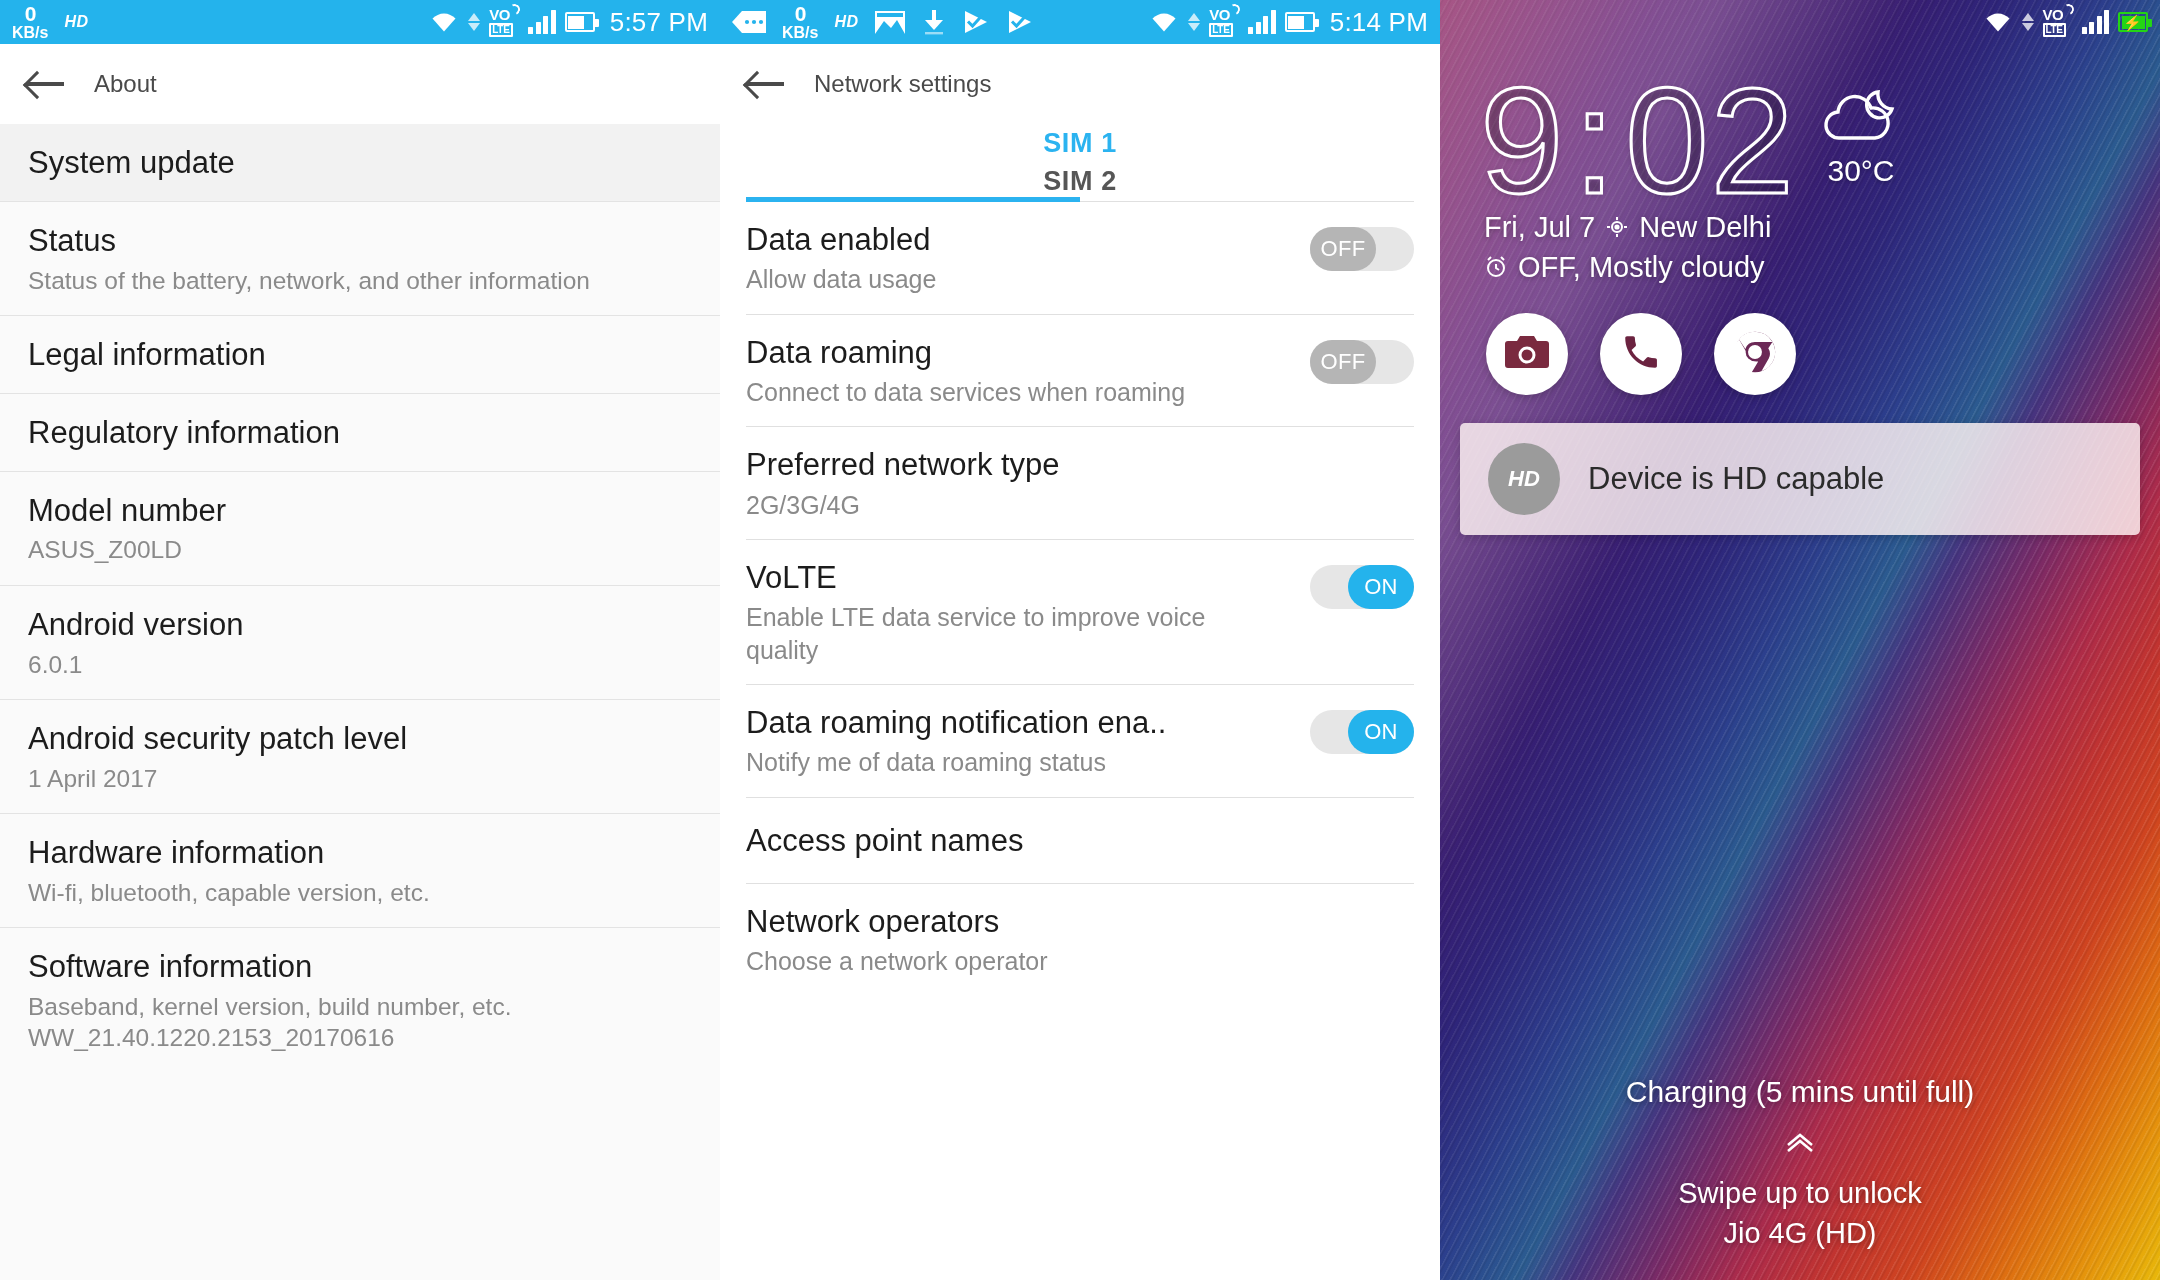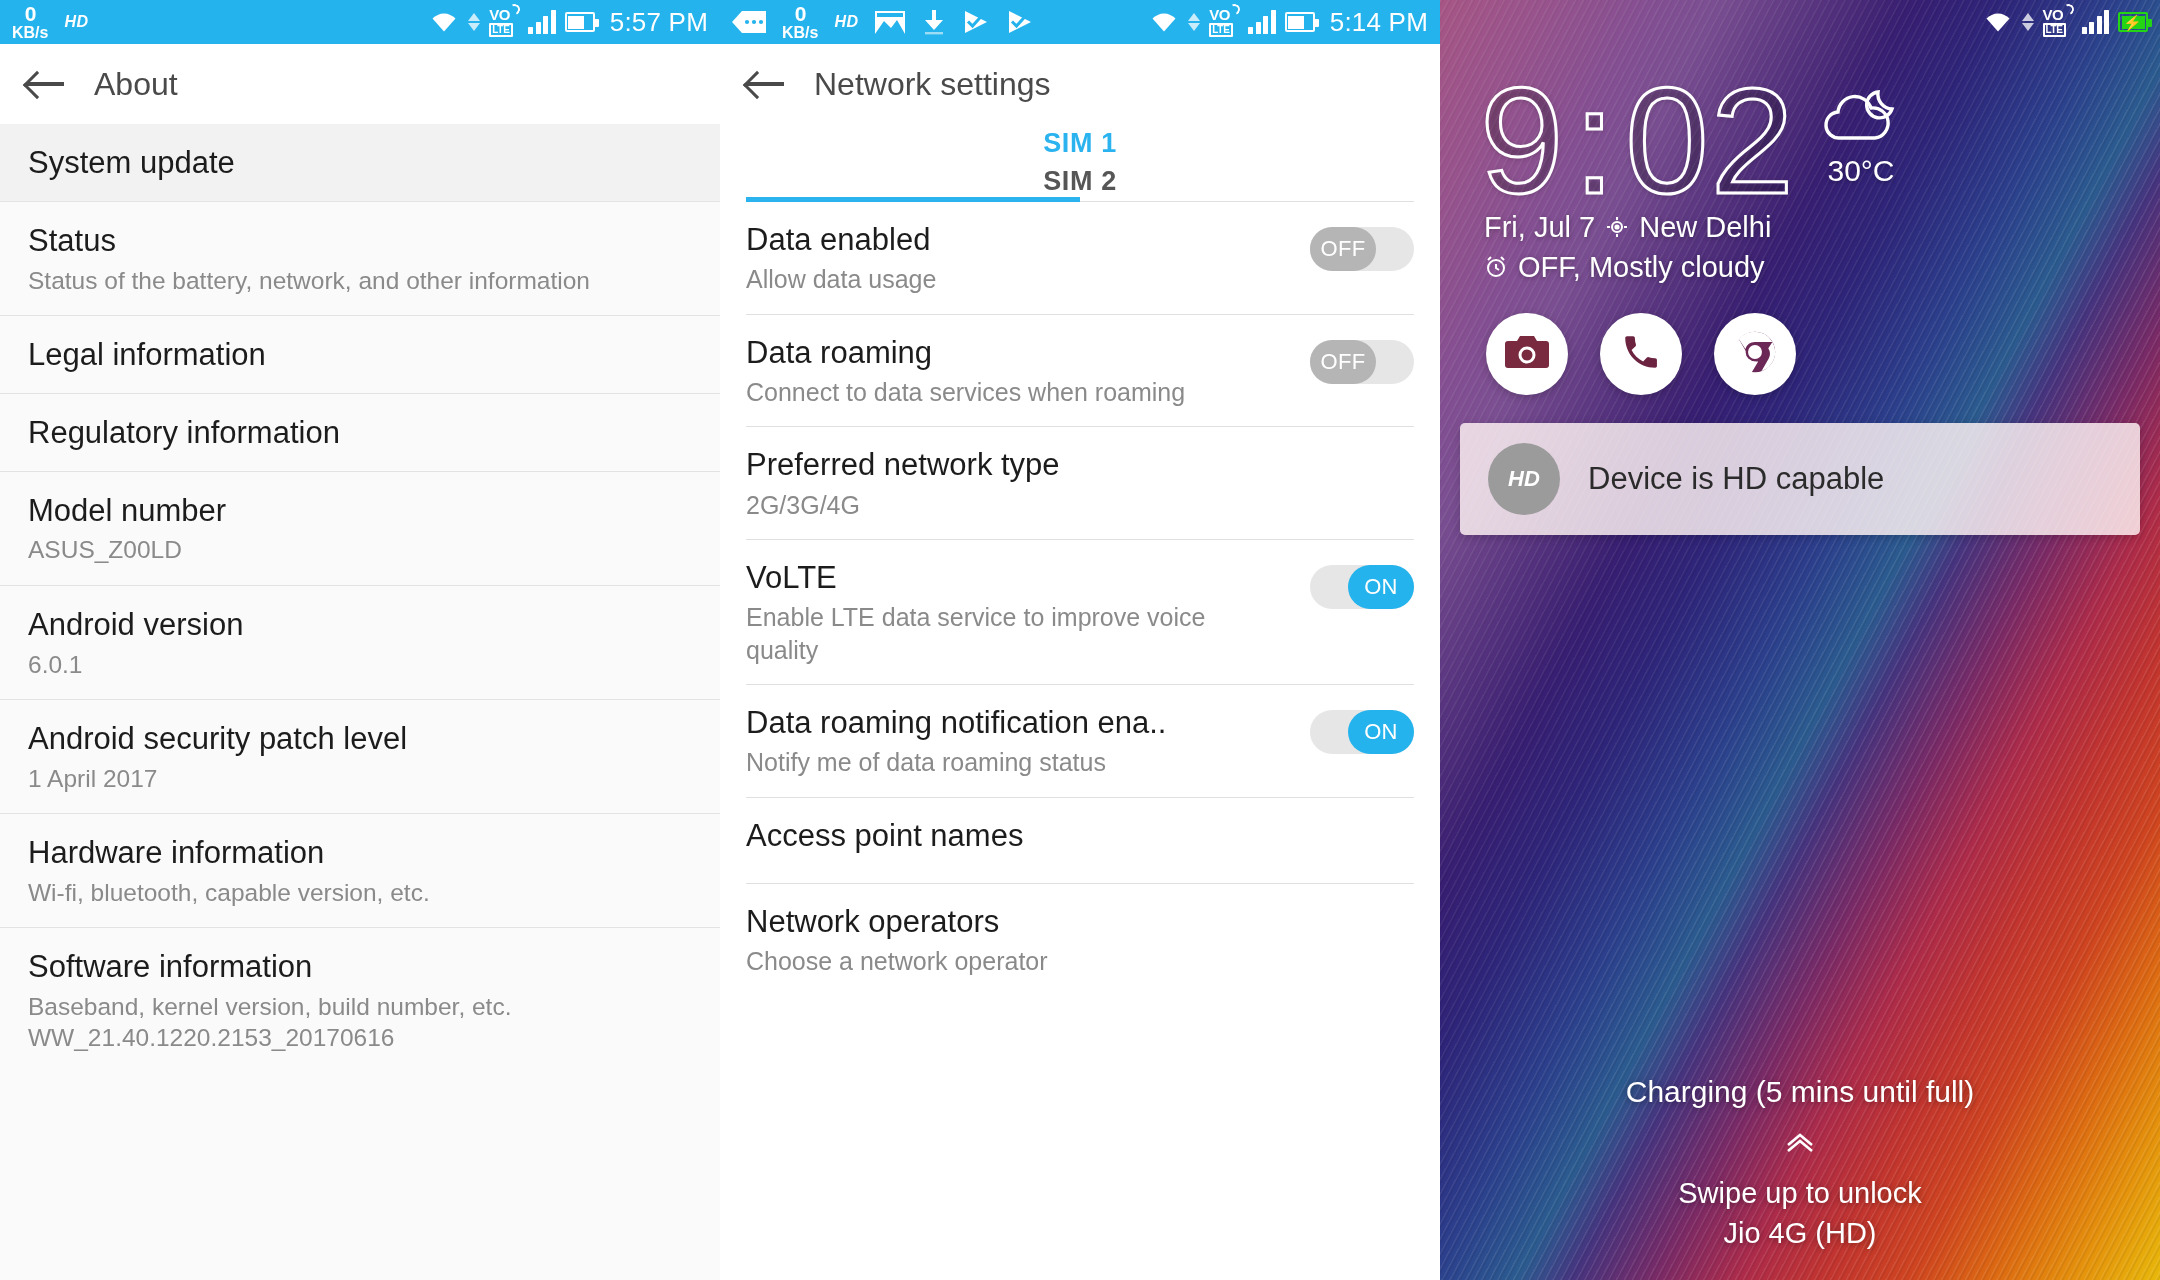--- a/index.html
+++ b/index.html
@@ -97,21 +97,21 @@
   }
   .dataarrows .up   { border-bottom: 8px solid rgba(255,255,255,.75); }
   .dataarrows .down { border-top: 8px solid rgba(255,255,255,.75); }
 
   
   .appbar {
     height: 80px; display: flex; align-items: center;
     padding-left: 26px; gap: 30px; background: #fff;
   }
   .appbar .title {
-    font-size: 32px; color: #4a4a4a; font-weight: 400;
+    font-size: 24px; color: #4a4a4a; font-weight: 400;
   }
   .backarrow { width: 38px; height: 32px; position: relative; flex: none; cursor: pointer; }
   .backarrow::before {
     content: ""; position: absolute; left: 0; top: 14px;
     width: 38px; height: 3.5px; background: #4a4a4a;
   }
   .backarrow::after {
     content: ""; position: absolute; left: 1px; top: 7px;
     width: 17px; height: 17px;
     border-left: 3.5px solid #4a4a4a; border-bottom: 3.5px solid #4a4a4a;
@@ -484,21 +484,21 @@
       <div class="net-item">
         <div class="net-text">
           <div class="net-title">Data roaming notification ena..</div>
           <div class="net-sub">Notify me of data roaming status</div>
         </div>
         <div class="toggle on">
           <div class="knob">ON</div>
         </div>
       </div>
 
-      <div class="net-item" style="min-height:86px;">
+      <div class="net-item" style="min-height:86px;align-items:center">
         <div class="net-text">
           <div class="net-title">Access point names</div>
         </div>
       </div>
 
       <div class="net-item last">
         <div class="net-text">
           <div class="net-title">Network operators</div>
           <div class="net-sub">Choose a network operator</div>
         </div>

